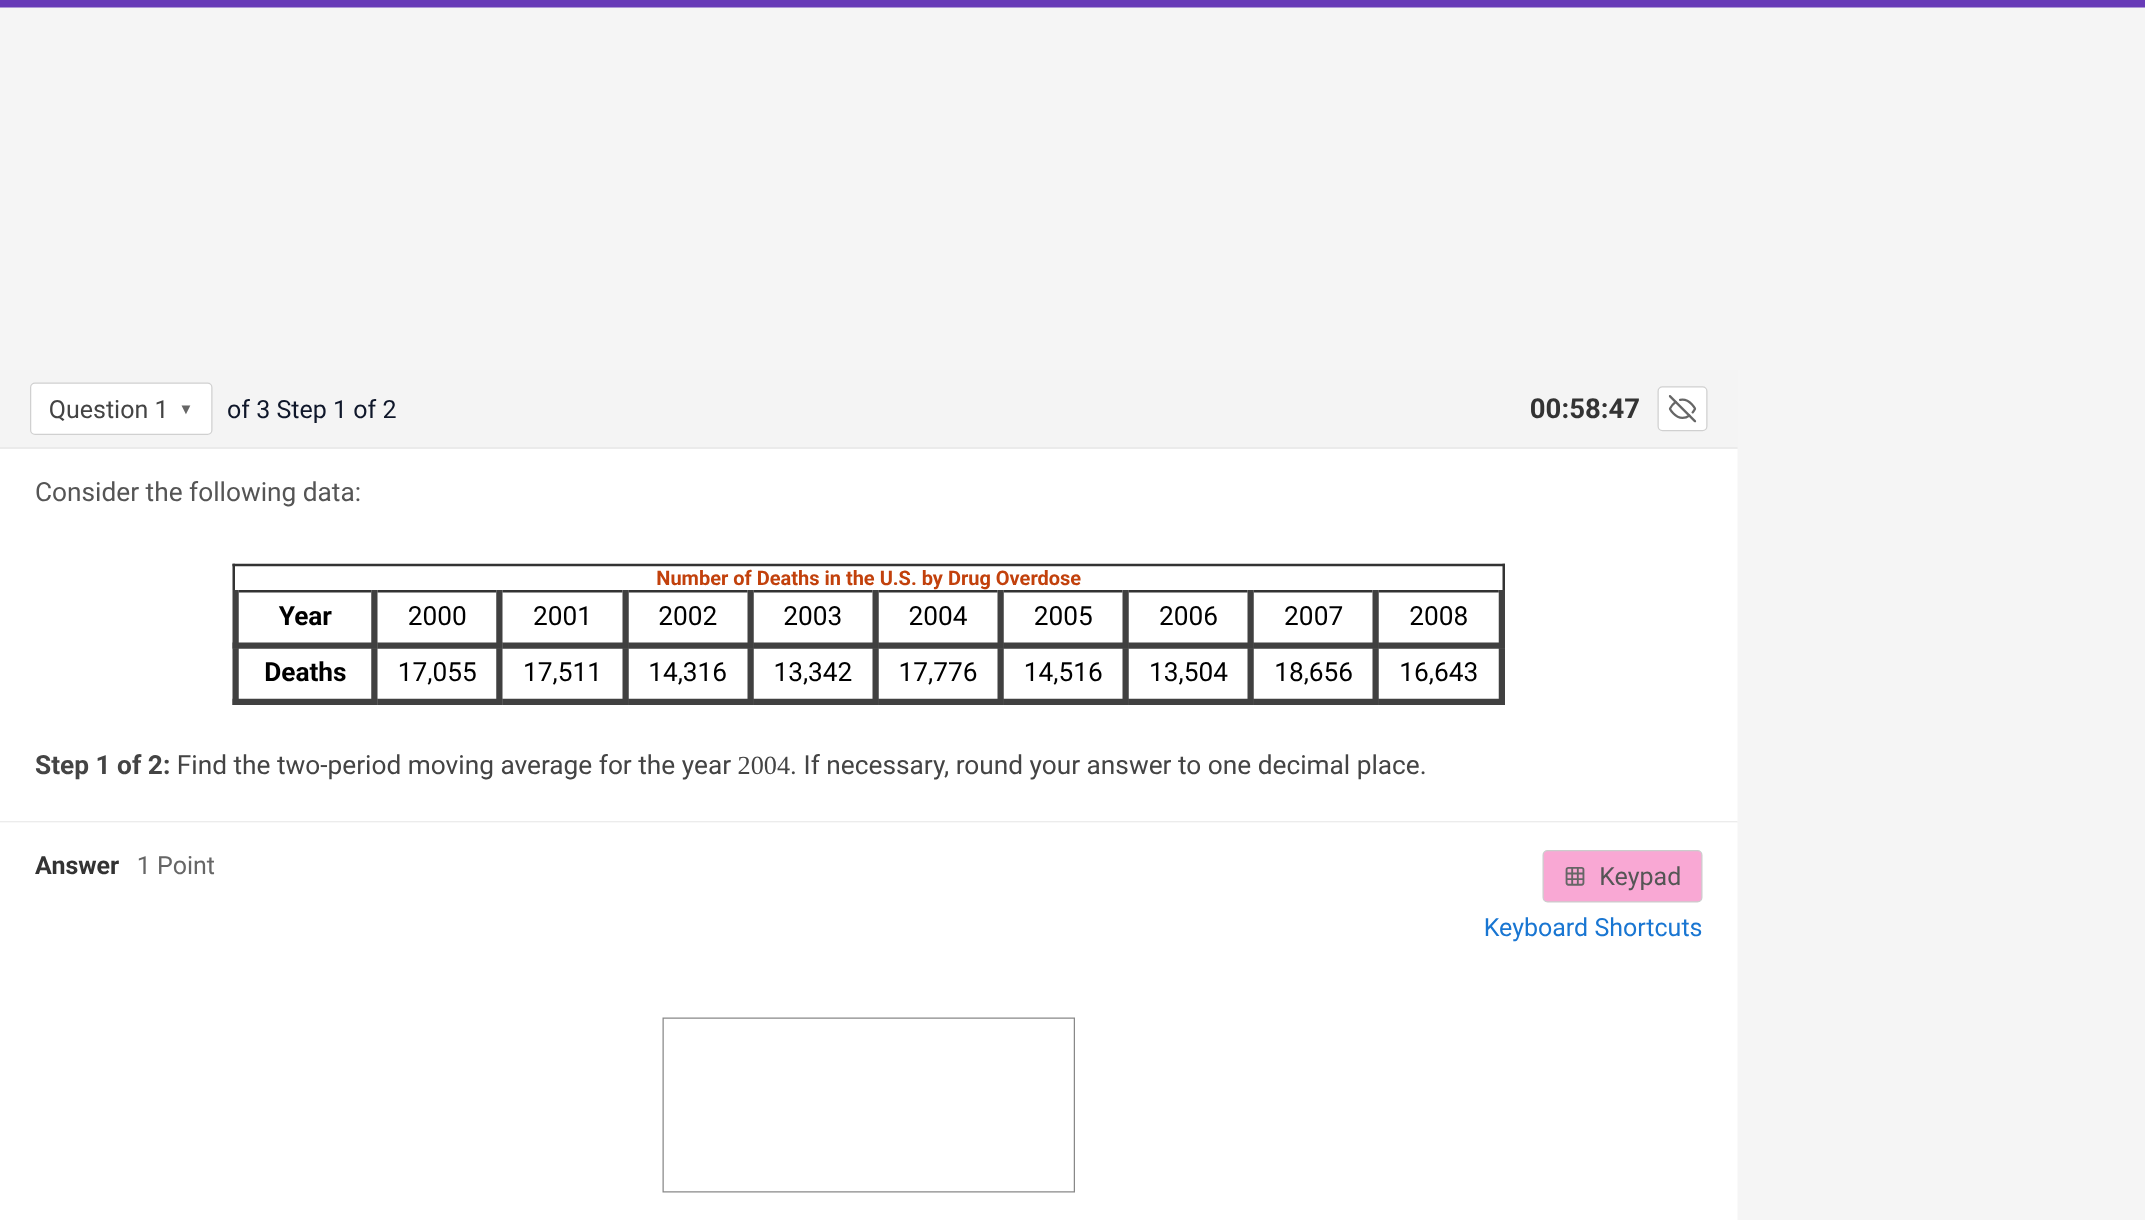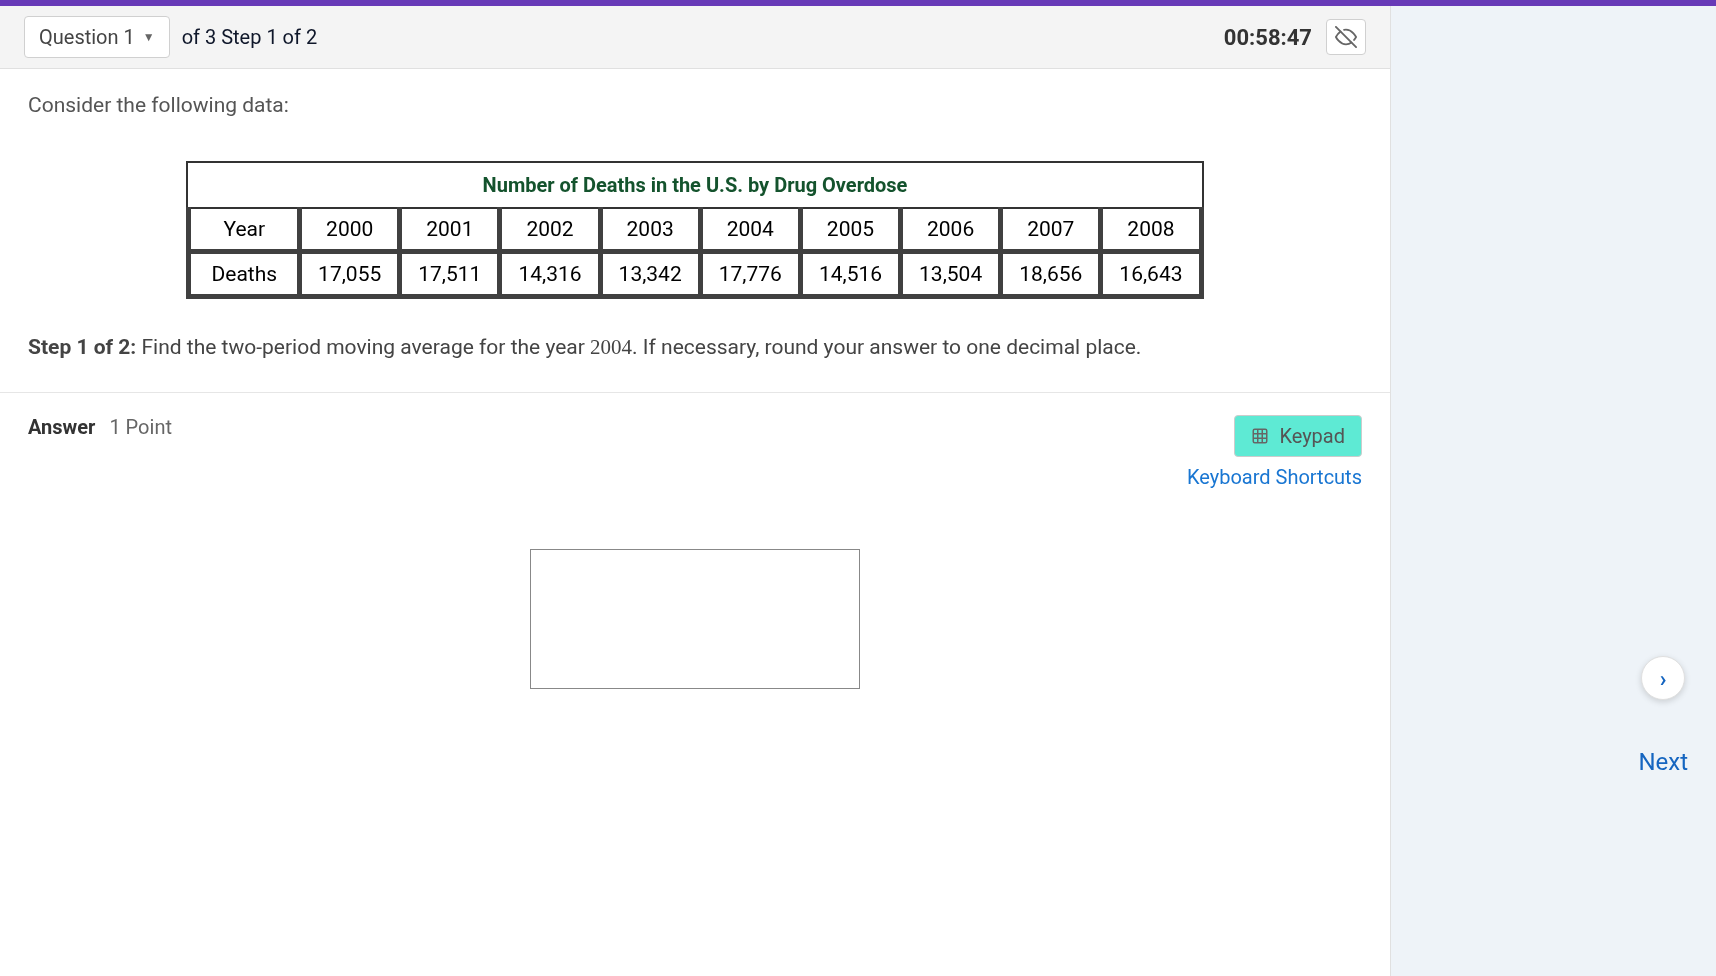--- a/index.html
+++ b/index.html
@@ -10,20 +10,21 @@
     height: 976px;
     overflow: hidden;
   }
   .top-bar {
     height: 6px;
     background: #673ab7;
   }
   .page-wrap {
     display: flex;
     height: calc(100% - 6px);
+    align-items: flex-end;
   }
   .main-col {
     flex: 0 0 1390px;
     display: flex;
     flex-direction: column;
   }
   .side-col {
     flex: 1;
     background: #eef3f8;
     position: relative;
@@ -96,34 +97,33 @@
   }
   .data-table {
     border-collapse: collapse;
     margin: 0 auto 36px auto;
     border: 2px solid #333;
   }
   .data-table caption {
     caption-side: top;
     border: 2px solid #333;
     border-bottom: none;
-    padding: 10px;
-    font-size: 20px;
-    font-weight: 700;
-    color: #14532d;
+    font-size: 16px;
+    font-weight: 700;
+    color: #c2410c;
   }
   .data-table td, .data-table th {
     border: 5px solid #404040;
     padding: 8px 16px;
     font-size: 21px;
     text-align: center;
     min-width: 86px;
   }
   .data-table .row-header {
-    font-weight: 400;
+    font-weight: 700;
     padding: 8px 20px;
   }
   .data-table tr:first-child td, .data-table tr:first-child th {
     border-top: 2px solid #333;
   }
   .step-instruction {
     font-size: 21px;
     color: #444;
   }
   .step-instruction .bold {
@@ -156,21 +156,21 @@
     font-size: 20px;
     color: #666;
   }
   .answer-right {
     display: flex;
     flex-direction: column;
     align-items: flex-end;
     gap: 8px;
   }
   .keypad-btn {
-    background: #5eead4;
+    background: #f9a8d4;
     border: 1px solid #ccc;
     border-radius: 4px;
     padding: 8px 16px;
     font-size: 20px;
     color: #555;
     display: flex;
     align-items: center;
     gap: 10px;
     cursor: pointer;
   }

